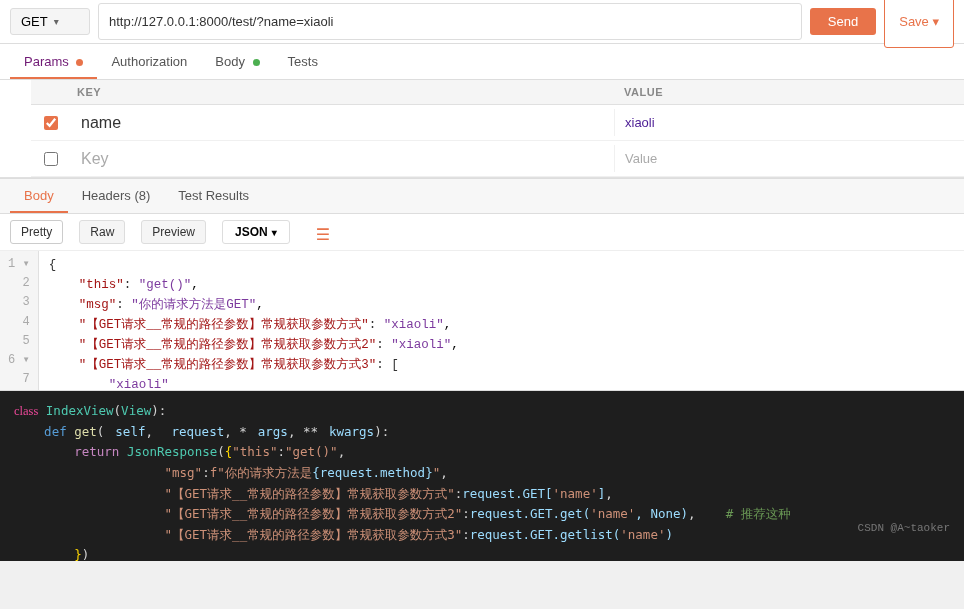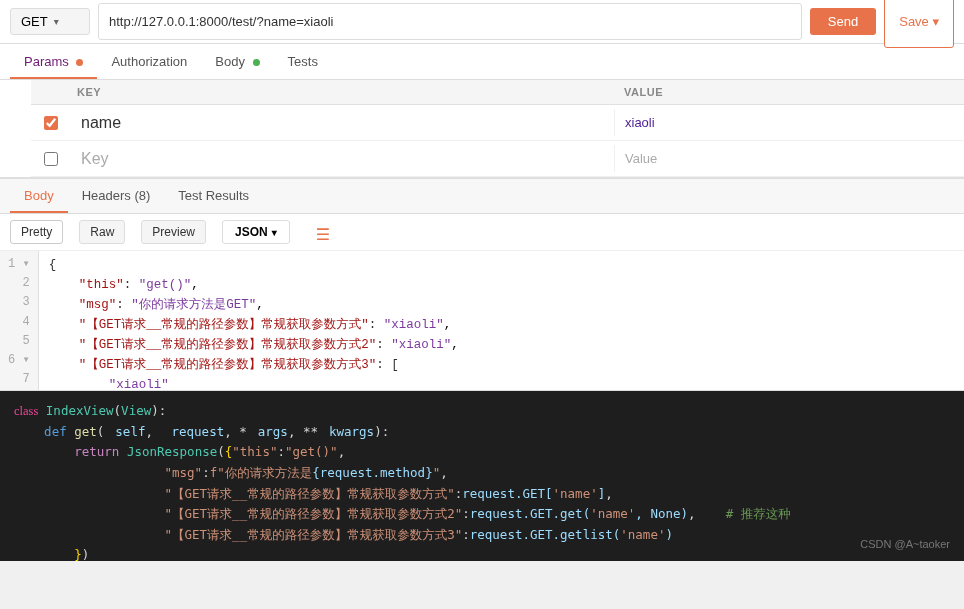--- a/index.html
+++ b/index.html
@@ -278,25 +278,25 @@
     .code-panel .cn-name { color: #4ec9b0; }
     .code-panel .param { color: #9cdcfe; margin-left: 11px; }
     .code-panel .str { color: #ce9178; }
     .code-panel .key-str { color: #ce9178; }
     .code-panel .method-str { color: #9cdcfe; }
     .code-panel .comment { color: #6a9955; }
     .code-panel .brace { color: #ffd700; }
     .code-panel pre { margin: 0; }
     .watermark {
       position: absolute;
-      bottom: 8px;
+      bottom: 24px;
       right: 14px;
       color: #777;
       font-size: 11px;
-      font-family: Liberation Sans, sans-serif;
+      font-family: Liberation Mono, monospace;
     }
   </style>
 </head>
 <body>
 
 <div class="top-bar">
   <div class="method-select">
     <span>GET</span>
     <span class="chevron">▾</span>
   </div>

